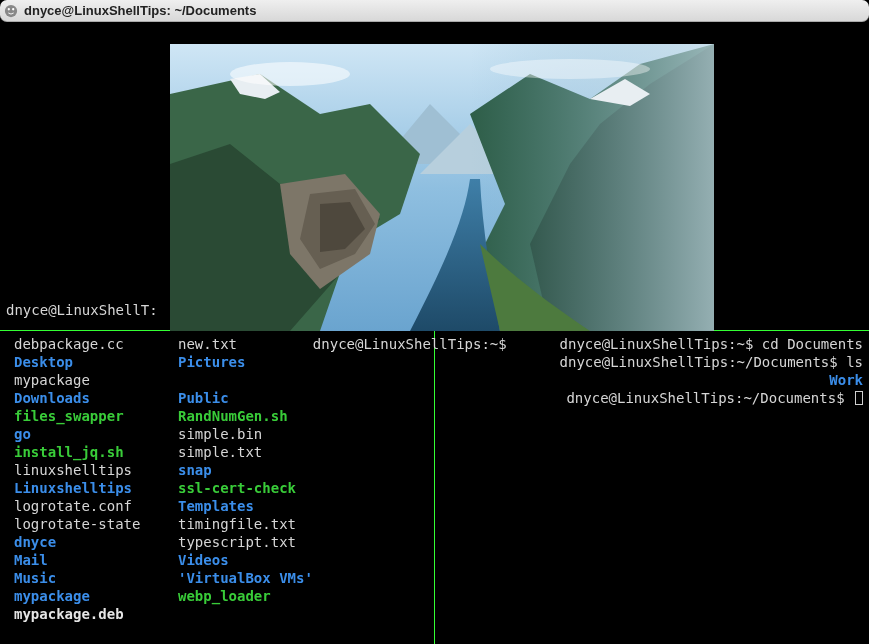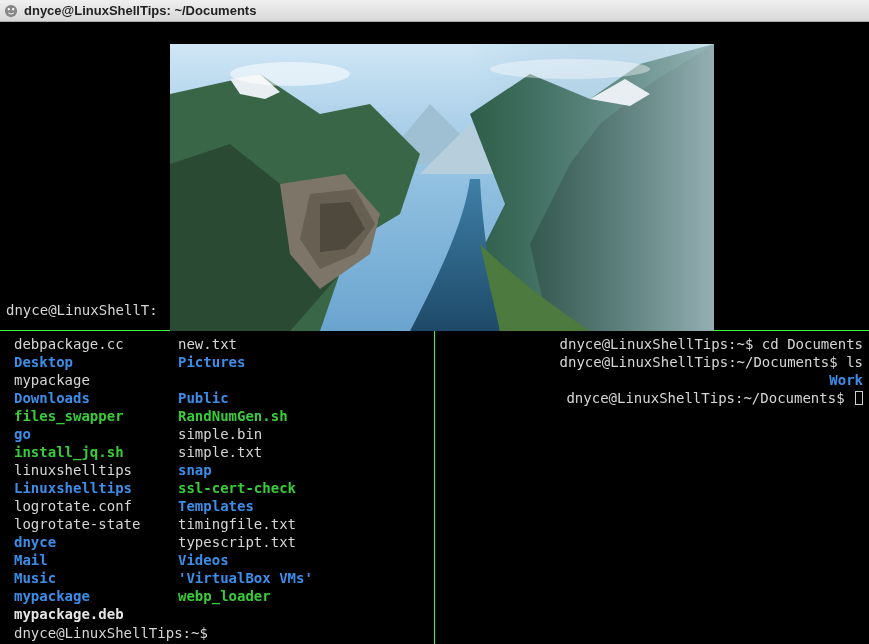--- a/index.html
+++ b/index.html
@@ -16,20 +16,21 @@
     height: 22px;
     background: linear-gradient(#efefef, #d8d8d8);
     display: flex;
     align-items: center;
     padding: 0 4px;
     border-bottom: 1px solid #aaa;
     color: #222;
     font-family: sans-serif;
     font-size: 13px;
     font-weight: bold;
+    border-radius: 7px;
   }
   .titlebar .winicon {
     width: 14px; height: 14px;
     margin-right: 6px;
     display: inline-flex;
     align-items: center;
     justify-content: center;
   }
   .terminal-area {
     flex: 1;
@@ -60,21 +61,20 @@
   .bottom-area {
     flex: 1;
     display: flex;
     flex-direction: row;
   }
   .left-pane {
     width: 435px;
     padding: 4px 6px 0 14px;
     border-right: 1px solid #33ff33;
     display: flex;
-    flex-direction: column;
   }
   .right-pane {
     flex: 1;
     padding: 4px 6px 0 8px;
     text-align: right;
   }
   .ls-grid {
     flex: 1;
   }
   .ls-row {

